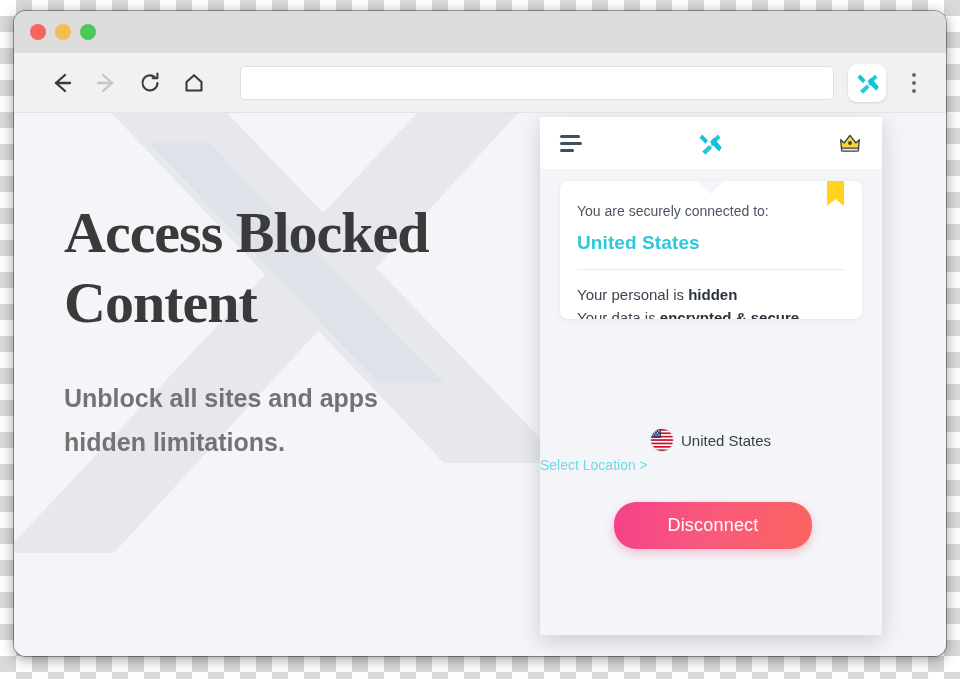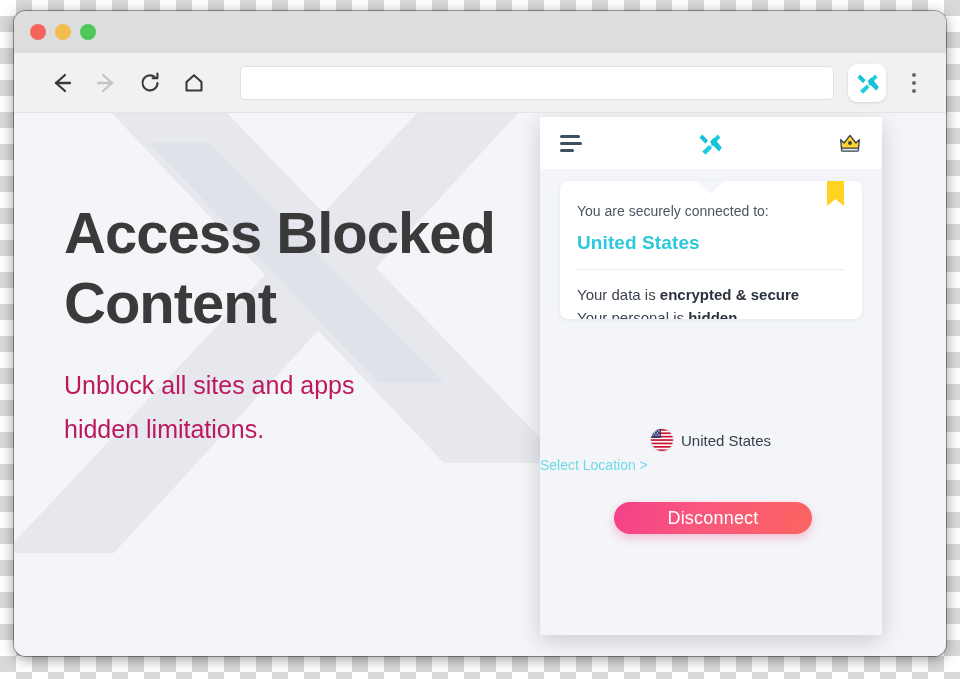--- a/index.html
+++ b/index.html
@@ -116,27 +116,28 @@
     left: 50px;
     top: 85px;
     width: 520px;
   }
   .hero h1 {
     font-size: 58px;
     line-height: 1.2;
     font-weight: bold;
     color: #3a3a3a;
     letter-spacing: -1px;
+    font-family: Liberation Serif, serif;
   }
   .hero p {
-    margin-top: 27px;
+    margin-top: 40px;
     font-size: 25px;
     line-height: 1.75;
-    color: #be185d;
-    font-weight: normal;
+    color: #737373;
+    font-weight: bold;
   }
 
   
   .popup {
     position: absolute;
     left: 526px;
     top: 4px;
     width: 342px;
     height: 518px;
     background: #f3f5f9;
@@ -238,21 +239,21 @@
     color: #6fd9e8;
     text-decoration: none;
     display: block;
   }
 
   .disconnect {
     position: absolute;
     left: 74px;
     top: 385px;
     width: 198px;
-    height: 32px;
+    height: 47px;
     border: none;
     border-radius: 22px;
     background: linear-gradient(100deg, #f5408a 0%, #f9577e 42%, #fb6460 100%);
     color: #ffffff;
     font-size: 18px;
     font-family: "Liberation Sans", sans-serif;
     cursor: pointer;
     box-shadow: 0 4px 10px rgba(247,70,120,.32);
     letter-spacing: .2px;
   }
@@ -362,24 +363,24 @@
       <div class="card">
         <span class="card-notch"></span>
         <span class="ribbon"></span>
 
         <div class="card-line1">You are securely connected to:</div>
         <div class="card-country">United States</div>
 
         <div class="card-divider"></div>
 
         <div class="card-fact">
-          <span>Your data is </span><b>encrypted &amp; secure</b>
+          <span>Your personal is </span><b>hidden</b>
         </div>
         <div class="card-fact">
-          <span>Your personal is </span><b>hidden</b>
+          <span>Your data is </span><b>encrypted &amp; secure</b>
         </div>
       </div>
 
       <div class="loc-row">
         <span class="flag">
           <svg width="22" height="22" viewBox="0 0 22 22">
             <rect width="22" height="22" fill="#ffffff"></rect>
             <g fill="#c8102e">
               <rect y="0" width="22" height="1.7"></rect>
               <rect y="3.4" width="22" height="1.7"></rect>

